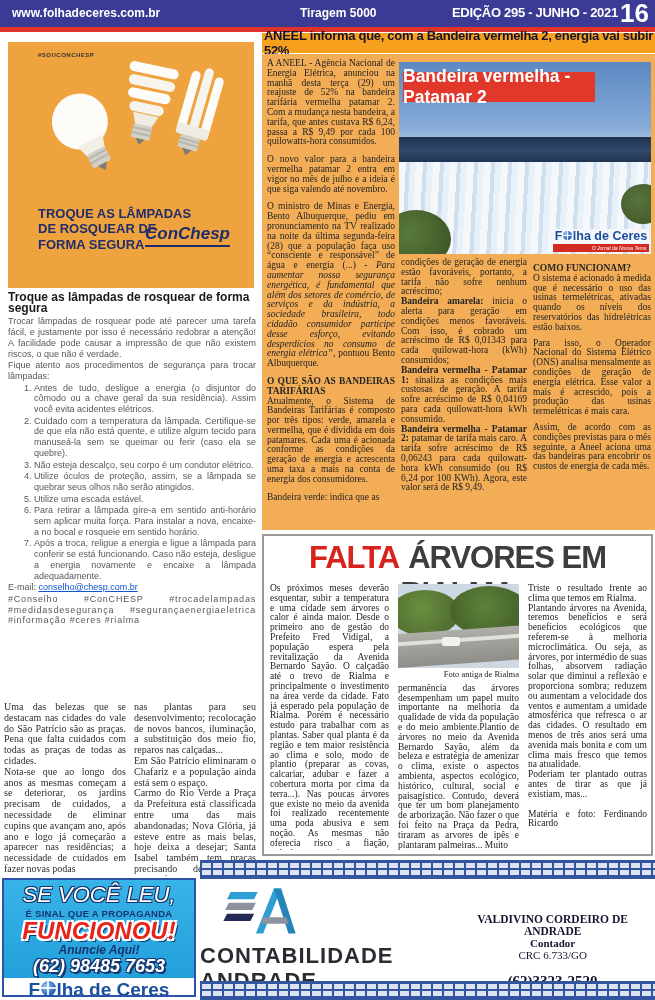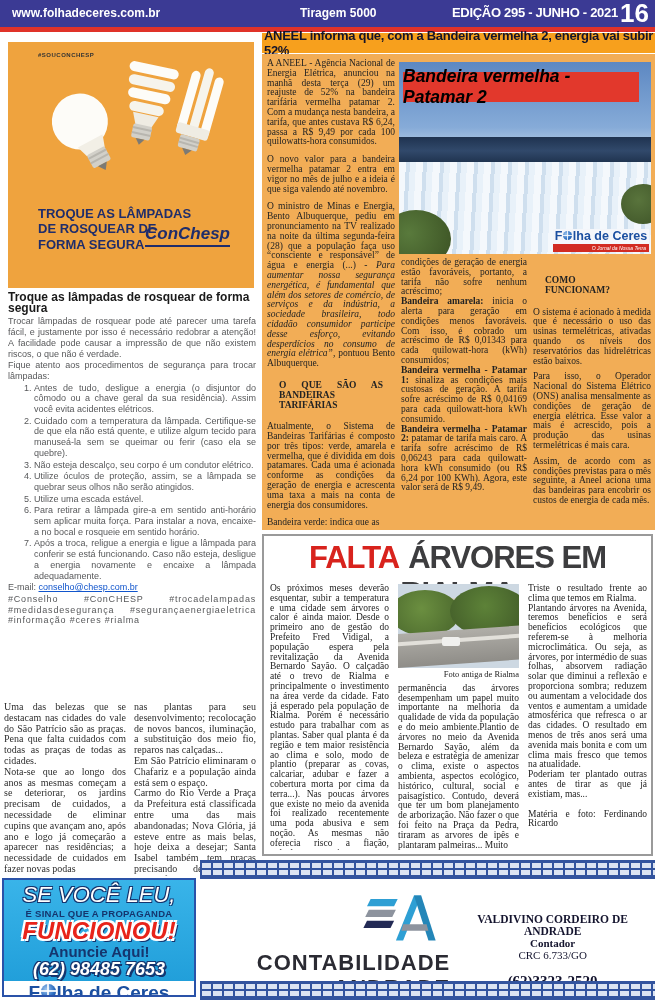--- a/index.html
+++ b/index.html
@@ -35,41 +35,41 @@
   .jardins-cols{position:absolute;left:4px;top:702px;width:252px;height:174px;display:flex;gap:8px;overflow:hidden;
                 font-family:"Liberation Serif",serif;font-size:10px;line-height:10.8px;color:#2e2e2e;}
   .jcol{width:122px;}
   .jcol p{margin:0;text-align:justify;}
   
   .aneel-headline{position:absolute;left:262px;top:33px;width:393px;height:20px;background:#f7a01d;
                   font-size:13px;font-weight:bold;color:#14142a;display:flex;align-items:center;letter-spacing:-.3px;padding-left:2px;box-sizing:border-box;}
   .aneel-body{position:absolute;left:262px;top:54px;width:393px;height:476px;background:#f2ad56;overflow:hidden;}
   .news-col{position:absolute;font-family:"Liberation Serif",serif;font-size:9.5px;line-height:9.8px;color:#232323;}
   .news-col p{margin:0 0 8px 0;text-align:justify;}
-  .news-col p.tight{margin:12px;}
+  .news-col p.tight{margin:0;}
   .bold-head{font-weight:bold;}
   .col1{left:5px;top:5px;width:128px;height:466px;overflow:hidden;}
   .col2{left:139px;top:204px;width:126px;height:268px;overflow:hidden;}
   .col3{left:271px;top:210px;width:118px;height:262px;overflow:hidden;}
   .col2 p,.col3 p{margin-bottom:6px;}
   .col2 .run{margin-bottom:0;}
   
   .aneel-photo{position:absolute;left:137px;top:8px;width:252px;height:192px;overflow:hidden;background:#6d94c8;}
   .dam-sky{position:absolute;inset:0;background:linear-gradient(180deg,#5d88c2 0%,#86abd8 34%,#b9cfe6 46%);}
   .dam-wall{position:absolute;left:0;top:39%;width:100%;height:13%;
             background:linear-gradient(180deg,#1f3350,#31496b 55%,#203450);}
   .dam-water{position:absolute;left:0;top:52%;width:100%;height:48%;
              background:repeating-linear-gradient(93deg,#f4f8fc 0 7px,#cfdfee 7px 11px,#e8f1f9 11px 17px);}
   .dam-green-l{position:absolute;left:-18px;bottom:-14px;width:70px;height:58px;border-radius:50%;
                background:radial-gradient(circle at 40% 40%,#597a3c,#394f22);}
   .dam-green-r{position:absolute;right:-14px;bottom:30px;width:44px;height:40px;border-radius:50%;
                background:radial-gradient(circle at 40% 40%,#59743c,#3c5126);}
-  .dam-banner{position:absolute;left:4px;top:10px;width:236px;height:30px;background:#e2382c;
+  .dam-banner{position:absolute;left:4px;top:10px;width:192px;height:30px;background:#e2382c;
               box-sizing:border-box;display:flex;align-items:center;justify-content:center;
-              color:#000000;font-size:17.5px;font-weight:bold;font-style:italic;}
+              color:#ffffff;font-size:17.5px;font-weight:bold;}
   .photo-logo{position:absolute;right:2px;bottom:2px;width:96px;}
   .pl-top{background:#f4f6fa;color:#1b4fa0;font-weight:800;font-size:12.5px;text-align:center;line-height:15px;height:15px;}
   .pl-red{background:#d22b22;color:#fff;font-size:5px;text-align:right;padding:1px 3px;font-style:italic;}
   
   .falta{position:absolute;left:262px;top:534px;width:391px;height:322px;border:2px solid #9a9a9a;
          background:#fff;box-sizing:border-box;overflow:hidden;}
   .falta h1{margin:4px 0 2px 0;text-align:center;font-size:31px;font-weight:900;letter-spacing:-1px;color:#3d3d3f;}
   .falta-red{color:#d8231d;margin-right:9px;}
   .falta-cols{position:absolute;left:6px;top:48px;width:377px;height:266px;display:flex;gap:9px;overflow:hidden;
               font-family:"Liberation Serif",serif;font-size:9.5px;line-height:9.8px;color:#232323;}
@@ -88,41 +88,41 @@
   .ri-car{position:absolute;left:44px;bottom:22px;width:18px;height:9px;background:#f0f0ee;border-radius:2px;}
   .caption{font-family:"Liberation Serif",serif;font-size:8.5px;text-align:right;margin:2px 0 4px 0;color:#232323;}
   
   .ad-folha{position:absolute;left:2px;top:878px;width:194px;height:119px;background:linear-gradient(#39b4e9,#1e9cd8);
             border:2px solid #2a52a8;box-sizing:border-box;text-align:center;overflow:hidden;}
   .af-l1{margin-top:2px;font-size:22px;font-weight:400;font-style:italic;color:#fff;
          text-shadow:-1px -1px 0 #15356e,1px -1px 0 #15356e,-1px 1px 0 #15356e,1px 1px 0 #15356e;}
   .af-l2{font-size:9.5px;font-weight:800;color:#15356e;letter-spacing:.3px;}
   .af-l3{font-size:24px;font-weight:900;font-style:italic;color:#e8231a;line-height:24px;
          text-shadow:-2px -2px 0 #fff,2px -2px 0 #fff,-2px 2px 0 #fff,2px 2px 0 #fff,3px 3px 0 #15356e;}
-  .af-l4{font-size:15px;font-weight:800;color:#15356e;}
+  .af-l4{font-size:12px;font-weight:800;font-style:italic;color:#15356e;}
   .af-phone{font-size:18px;font-weight:900;font-style:italic;color:#fff;line-height:19px;
             text-shadow:-1px -1px 0 #15356e,1px -1px 0 #15356e,-1px 1px 0 #15356e,2px 2px 0 #15356e;}
   .af-logo{margin-top:2px;background:#fff;height:23px;line-height:23px;font-size:19px;font-weight:800;color:#1b4fa0;}
   .globe{display:inline-block;width:.8em;height:.8em;border-radius:50%;vertical-align:baseline;margin:0 .5px;
          background:
            linear-gradient(transparent 42%,rgba(255,255,255,.85) 42% 56%,transparent 56%),
            linear-gradient(90deg,transparent 42%,rgba(255,255,255,.85) 42% 56%,transparent 56%),
            radial-gradient(circle at 35% 35%,#9fc6ee,#2a6cc0 60%,#163f86);}
   .globe-sm{width:.75em;height:.75em;}
   
   .ad-contab{position:absolute;left:200px;top:860px;width:455px;height:140px;background:#fff;
              box-sizing:border-box;overflow:hidden;}
   .greek{height:15px;border-top:2px solid #33549e;border-bottom:2px solid #33549e;
          background:
            repeating-linear-gradient(90deg,#33549e 0 2px,transparent 2px 11px),
            repeating-linear-gradient(0deg,#33549e 0 2px,transparent 2px 7px),
            #dce4f2;}
   .greek.bottom{position:absolute;left:0;bottom:0;width:100%;}
   .contab-body{display:flex;height:108px;}
-  .contab-left{width:55%;text-align:right;padding-top:11px;}
+  .contab-left{width:55%;text-align:left;padding-top:4px;}
   .company{font-size:22px;font-weight:700;color:#2b2b33;letter-spacing:1px;line-height:25px;}
   .contab-right{width:45%;text-align:center;font-family:"Liberation Serif",serif;color:#14142e;padding-top:10px;}
   .cr-name{font-size:11.5px;font-weight:bold;margin-top:24px;}
   .cr-role{font-size:11px;font-weight:bold;}
   .cr-crc{font-size:11px;font-weight:normal;}
   .cr-phone{font-size:15px;font-weight:bold;margin-top:12px;}
   .cr-addr{font-size:9px;font-weight:bold;margin-top:10px;}
 </style>
 </head>
 <body>

